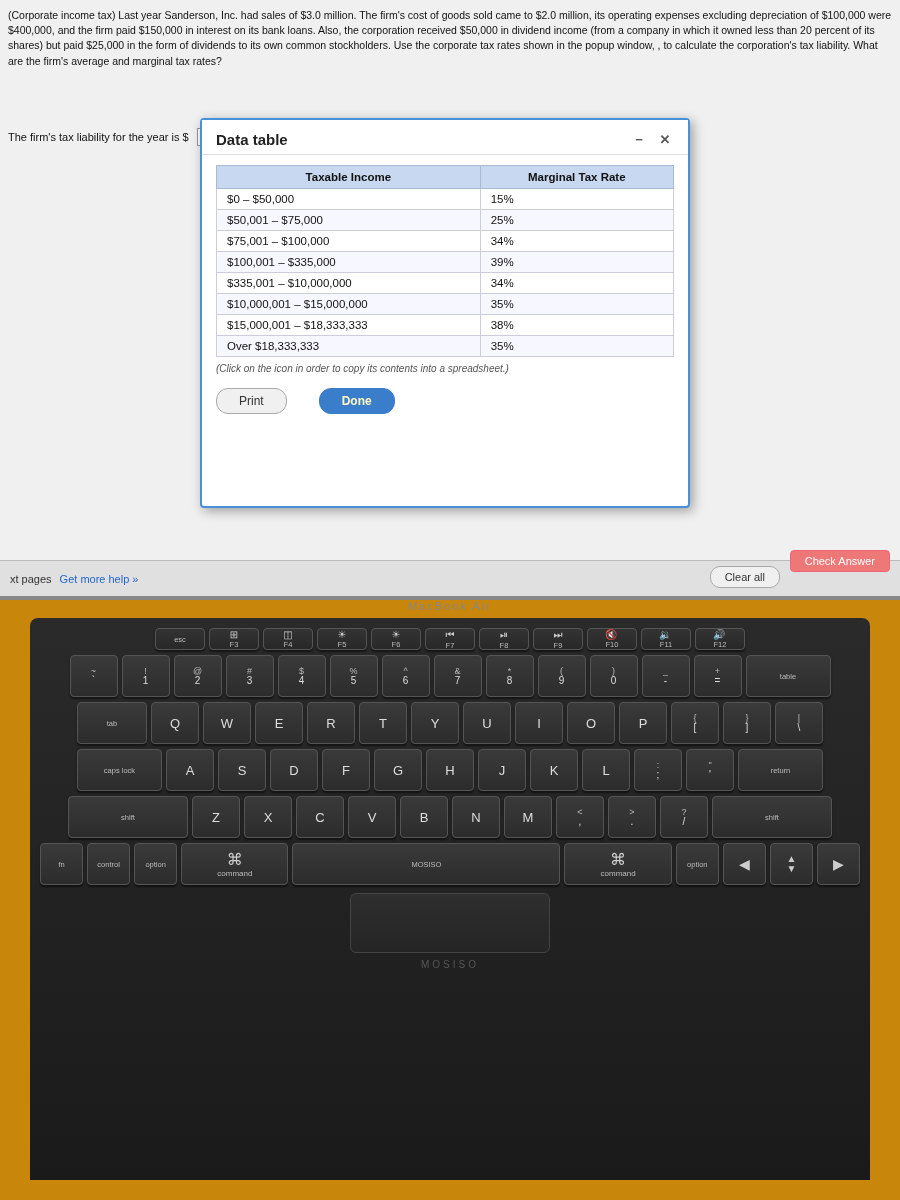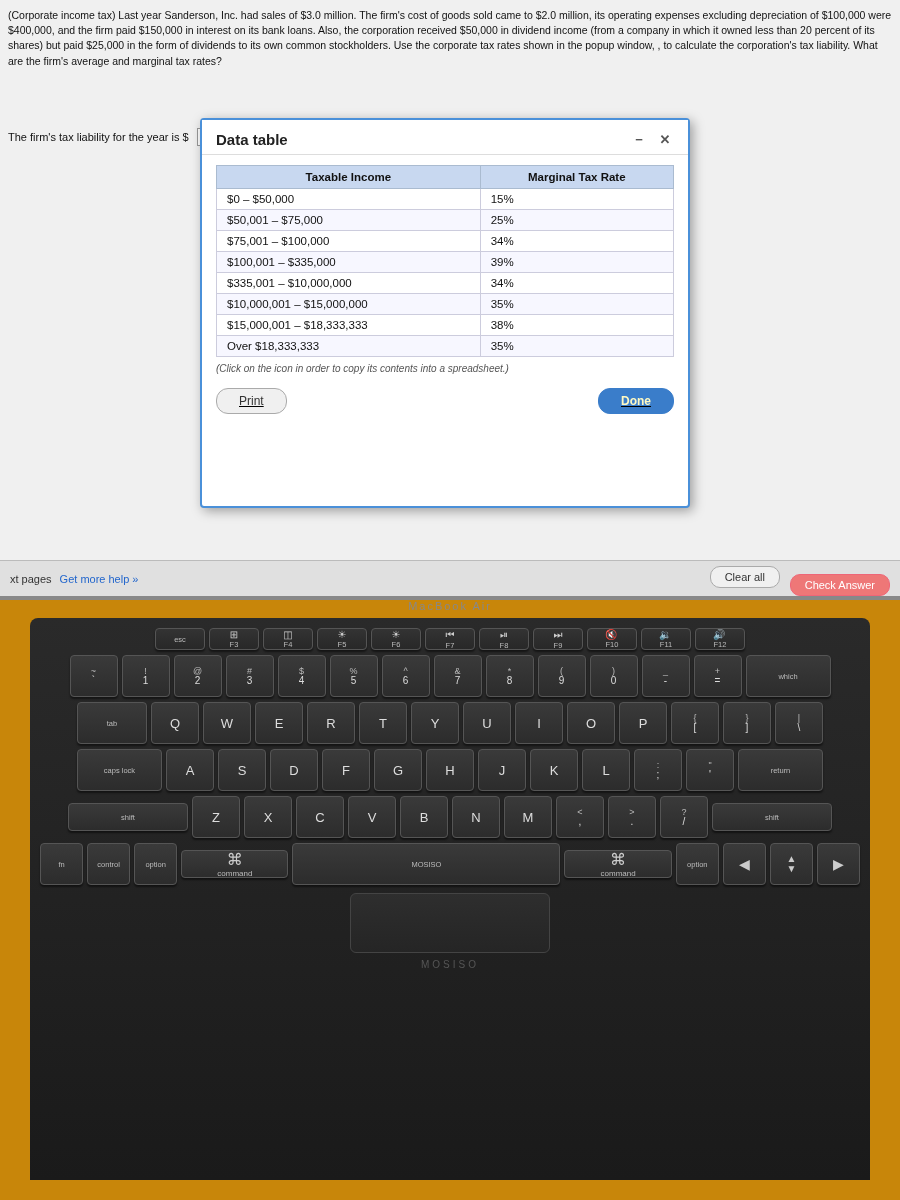--- a/index.html
+++ b/index.html
@@ -129,24 +129,23 @@
 
     .modal-note {
       font-size: 10px;
       color: #555;
       margin-top: 6px;
       font-style: italic;
     }
 
     .modal-actions {
       display: flex;
-      justify-content: space-between;
-      gap: 15px;
+      justify-content: flex-start;
+      gap: 32px;
       margin-top: 14px;
-      text-decoration: underline;
     }
 
     .btn-print {
       padding: 5px 22px;
       font-size: 12px;
       border: 1px solid #aaa;
       border-radius: 12px;
       background: #f0f0f0;
       cursor: pointer;
       color: #333;
@@ -201,25 +200,25 @@
       border: 1px solid #aaa;
       border-radius: 10px;
       background: #f0f0f0;
       cursor: pointer;
       color: #333;
     }
 
     .btn-check-answer {
       position: absolute;
       right: 10px;
-      bottom: 0;
+      bottom: 24px;
       padding: 4px 14px;
       font-size: 11px;
       border: 1px solid #e67;
-      border-radius: 10px;
+      border-radius: 4px;
       background: #e77;
       cursor: pointer;
       color: #fff;
     }
 
     
     .keyboard-area {
       position: absolute;
       top: 618px;
       left: 30px;
@@ -272,21 +271,21 @@
       height: 42px;
     }
 
     .key-wider {
       width: 85px;
       height: 42px;
     }
 
     .key-widest {
       width: 120px;
-      height: 28px;
+      height: 42px;
     }
 
     .key-space {
       width: 300px;
       height: 42px;
     }
 
     .key-delete {
       width: 85px;
       height: 42px;
@@ -539,21 +538,21 @@
     </div>
     <div class="key key-normal">
       <span class="key-top-char">_</span>
       <span class="key-bottom-char">-</span>
     </div>
     <div class="key key-normal">
       <span class="key-top-char">+</span>
       <span class="key-bottom-char">=</span>
     </div>
     <div class="key key-delete">
-      <span class="key-label-small">which</span>
+      <span class="key-label-small">table</span>
     </div>
   </div>
 
   <div class="key-row">
     <div class="key key-wide">
       <span class="key-label-small">tab</span>
     </div>
     <div class="key key-normal">
         <span class="key-label-large">Q</span>
       </div>

